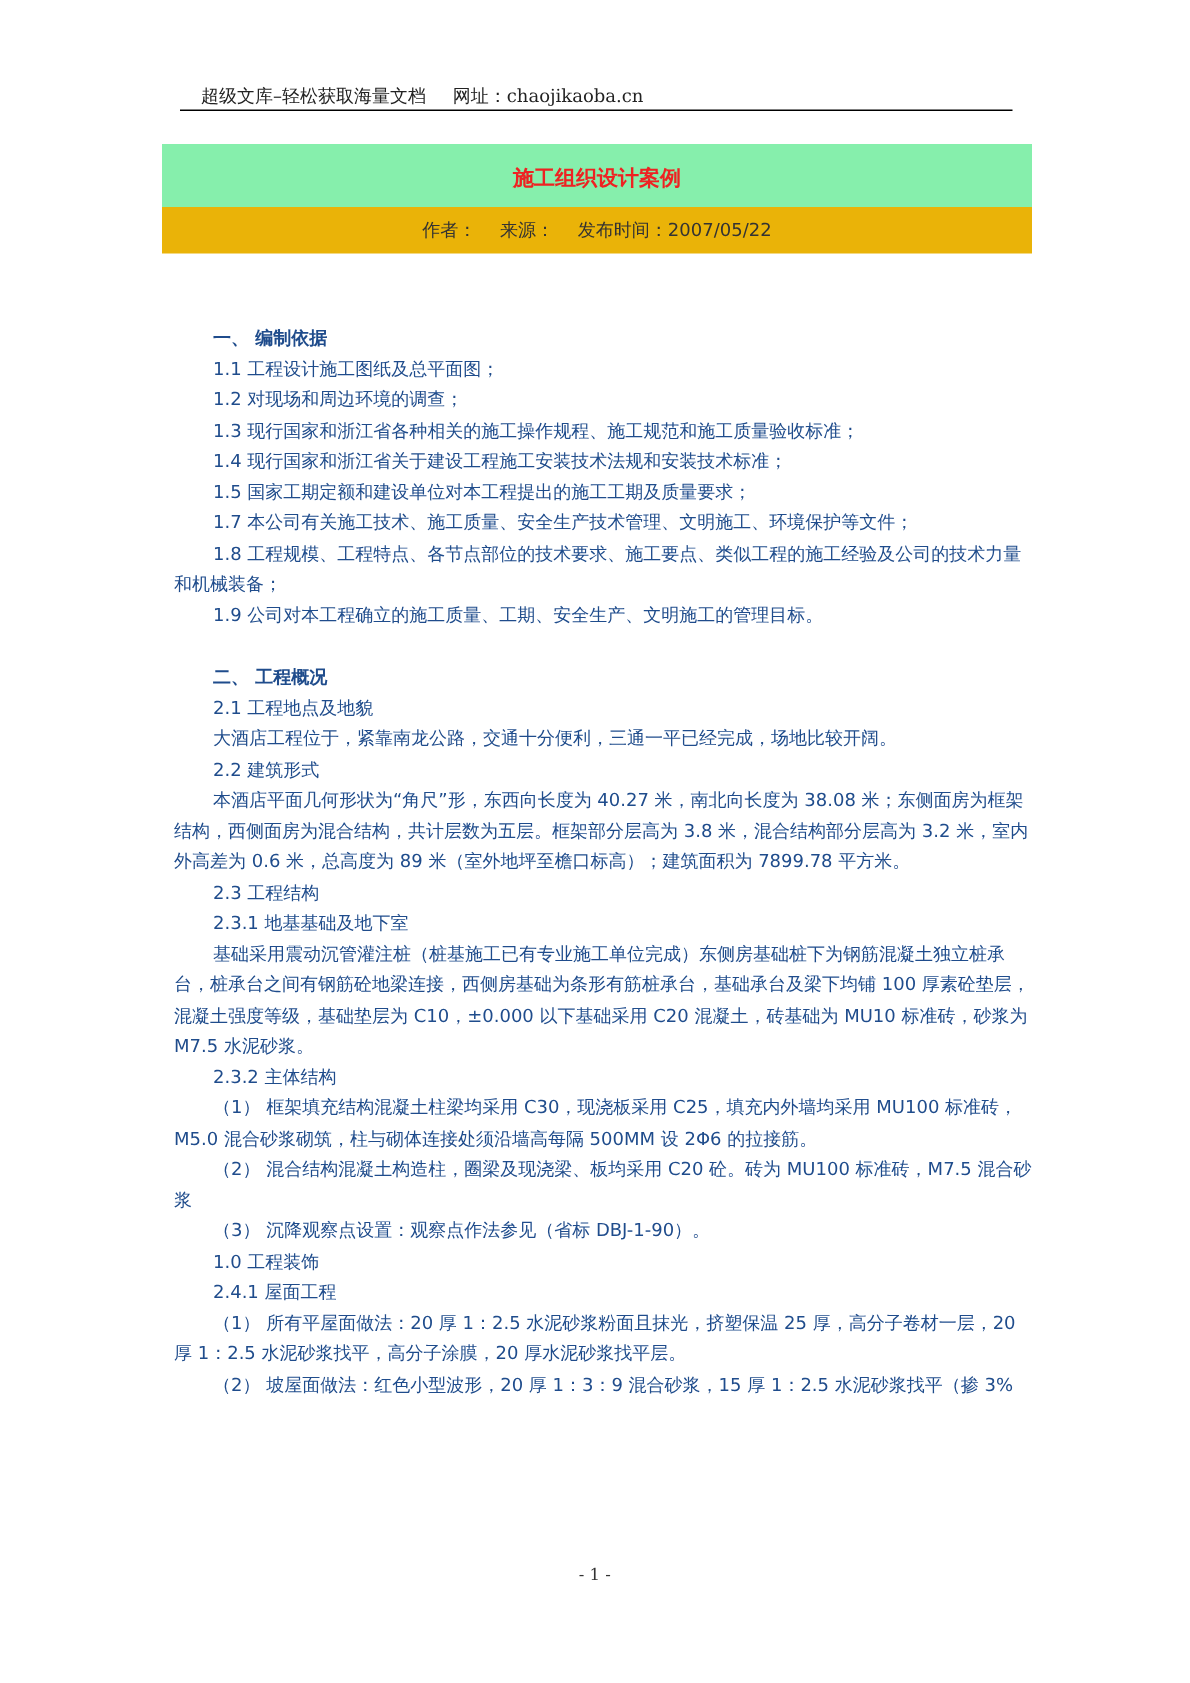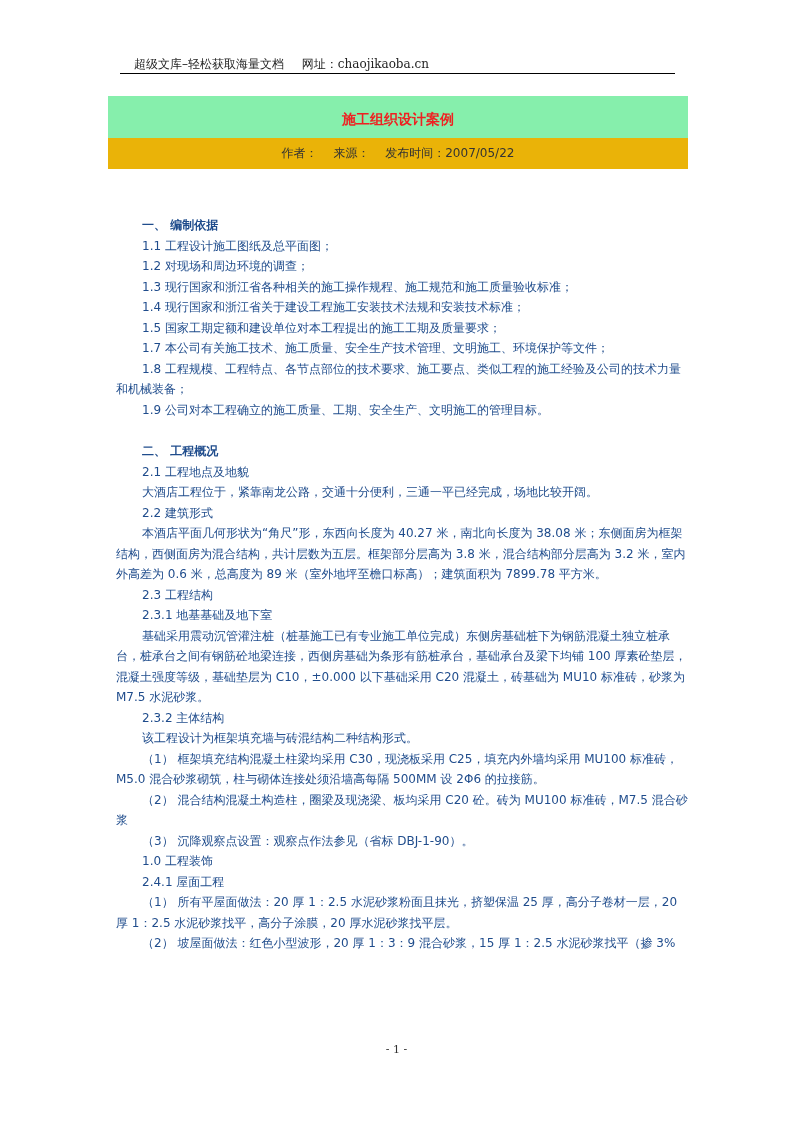--- a/index.html
+++ b/index.html
@@ -52,21 +52,20 @@
   <div class="gap"></div>
   <p class="h">二、  工程概况</p>
   <p class="p">2.1 工程地点及地貌</p>
   <p class="p">大酒店工程位于，紧靠南龙公路，交通十分便利，三通一平已经完成，场地比较开阔。</p>
   <p class="p">2.2 建筑形式</p>
   <p class="p">本酒店平面几何形状为“角尺”形，东西向长度为 40.27 米，南北向长度为 38.08 米；东侧面房为框架结构，西侧面房为混合结构，共计层数为五层。框架部分层高为 3.8 米，混合结构部分层高为 3.2 米，室内外高差为 0.6 米，总高度为 89 米（室外地坪至檐口标高）；建筑面积为 7899.78 平方米。</p>
   <p class="p">2.3 工程结构</p>
   <p class="p">2.3.1 地基基础及地下室</p>
   <p class="p">基础采用震动沉管灌注桩（桩基施工已有专业施工单位完成）东侧房基础桩下为钢筋混凝土独立桩承台，桩承台之间有钢筋砼地梁连接，西侧房基础为条形有筋桩承台，基础承台及梁下均铺 100 厚素砼垫层，混凝土强度等级，基础垫层为 C10，±0.000 以下基础采用 C20 混凝土，砖基础为 MU10 标准砖，砂浆为 M7.5 水泥砂浆。</p>
   <p class="p">2.3.2 主体结构</p>
-  <p class="p">该工程设计为框架填充墙与砖混结构二种结构形式。</p>
   <p class="p">（1） 框架填充结构混凝土柱梁均采用 C30，现浇板采用 C25，填充内外墙均采用 MU100 标准砖，M5.0 混合砂浆砌筑，柱与砌体连接处须沿墙高每隔 500MM 设 2Φ6 的拉接筋。</p>
   <p class="p">（2） 混合结构混凝土构造柱，圈梁及现浇梁、板均采用 C20 砼。砖为 MU100 标准砖，M7.5 混合砂浆</p>
   <p class="p">（3） 沉降观察点设置：观察点作法参见（省标 DBJ-1-90）。</p>
   <p class="p">1.0 工程装饰</p>
   <p class="p">2.4.1 屋面工程</p>
   <p class="p">（1） 所有平屋面做法：20 厚 1：2.5 水泥砂浆粉面且抹光，挤塑保温 25 厚，高分子卷材一层，20 厚 1：2.5 水泥砂浆找平，高分子涂膜，20 厚水泥砂浆找平层。</p>
   <p class="p">（2） 坡屋面做法：红色小型波形，20 厚 1：3：9 混合砂浆，15 厚 1：2.5 水泥砂浆找平（掺 3%</p>
 </div>
 
 <div class="page-num">- 1 -</div>

